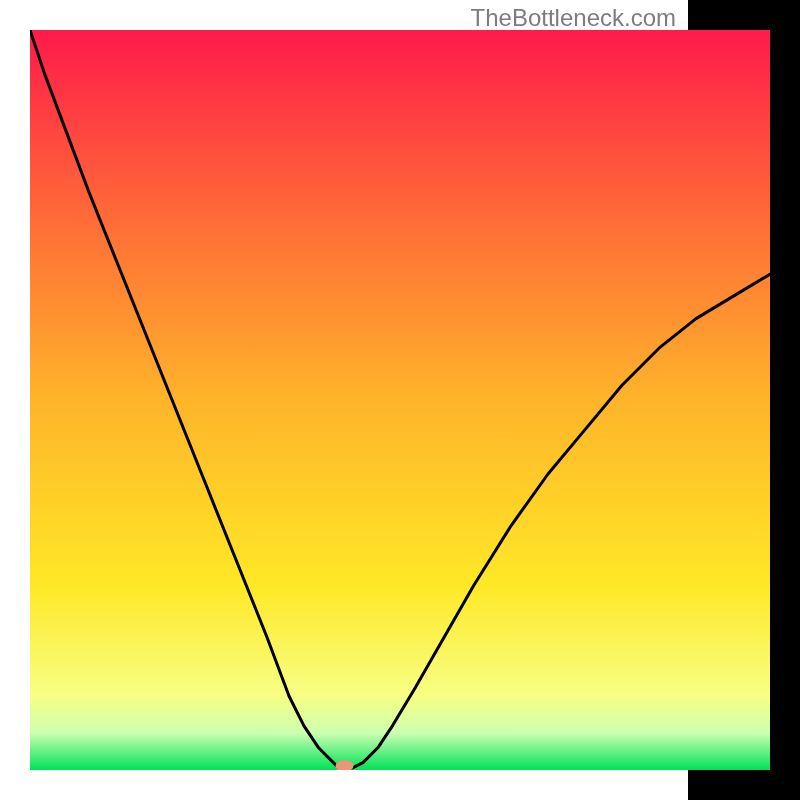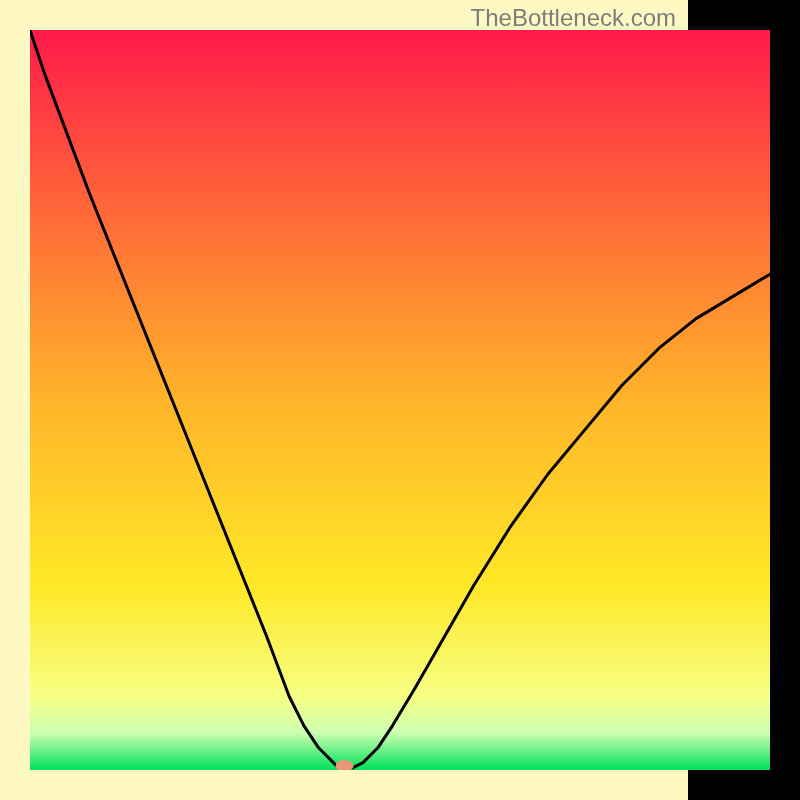--- a/index.html
+++ b/index.html
@@ -10,21 +10,21 @@
     overflow: hidden;
     background: #000;
     font-family: Arial, Helvetica, sans-serif;
   }
   .frame {
     position: absolute;
     left: 0;
     top: 0;
     width: 688px;
     height: 800px;
-    background: #fef9c3;
+    background: #ffffff;
   }
   .plot-area {
     position: absolute;
     left: 30px;
     top: 30px;
     width: 740px;
     height: 740px;
   }
   .plot-area svg {
     position: absolute;

